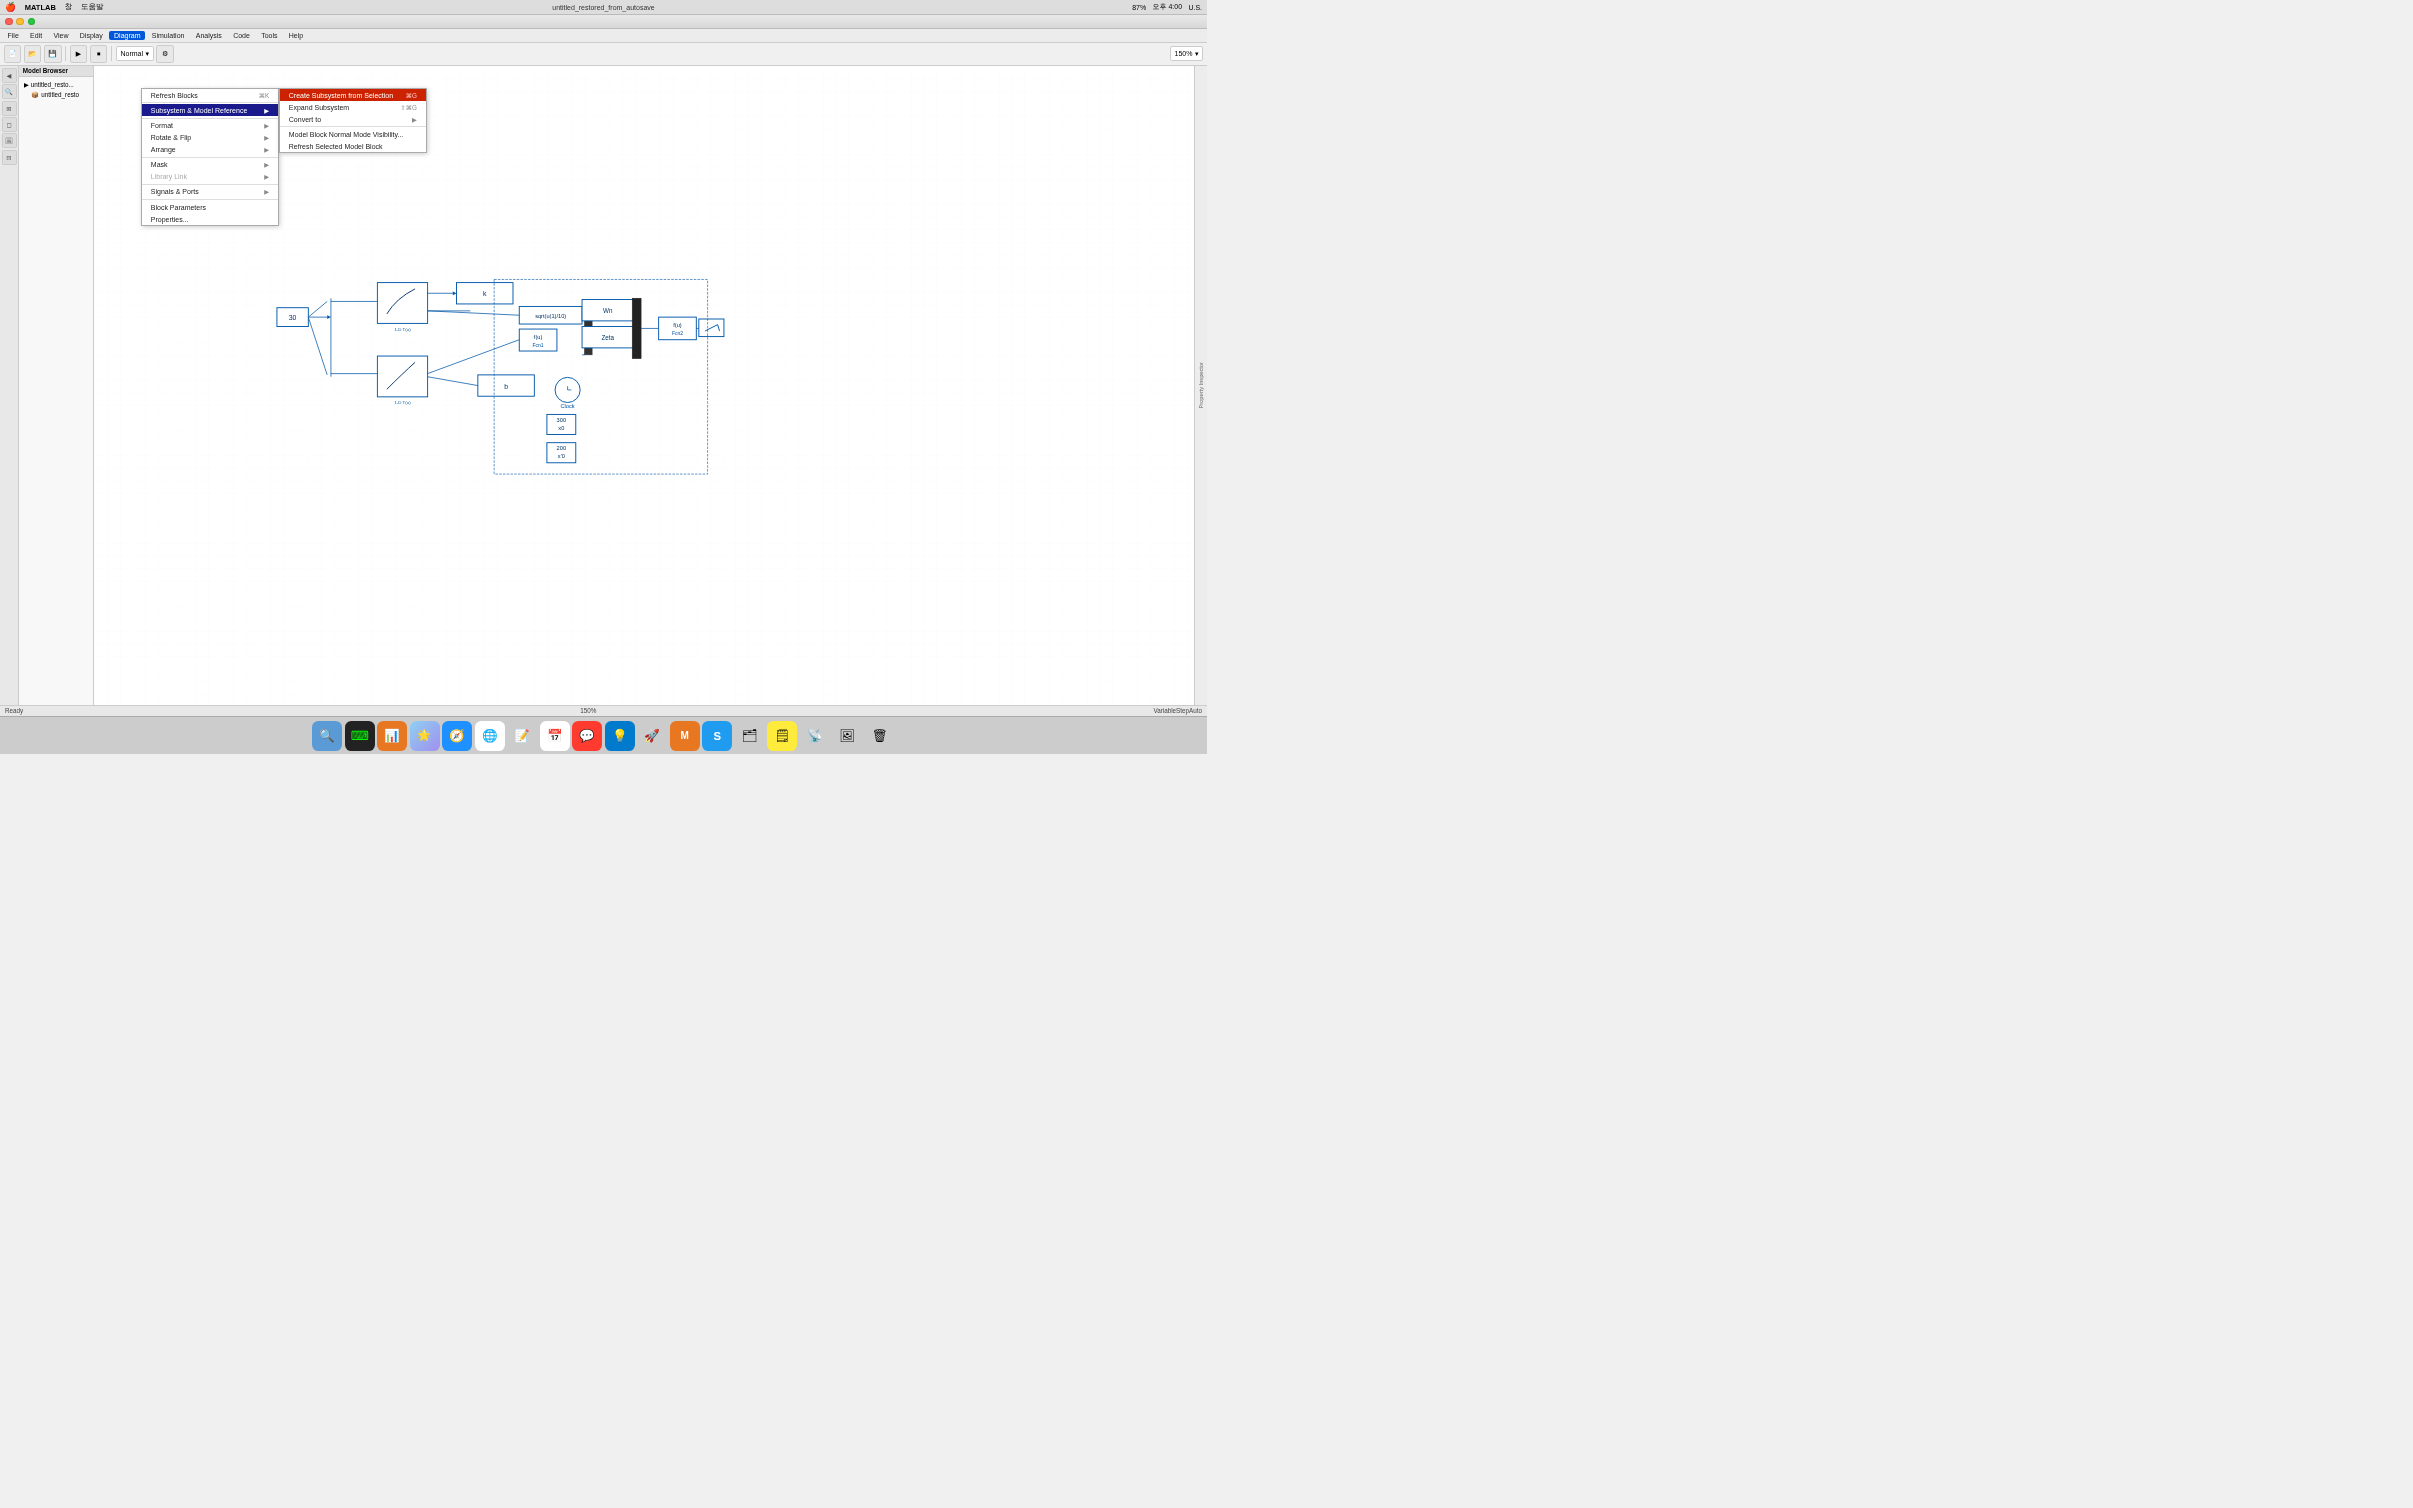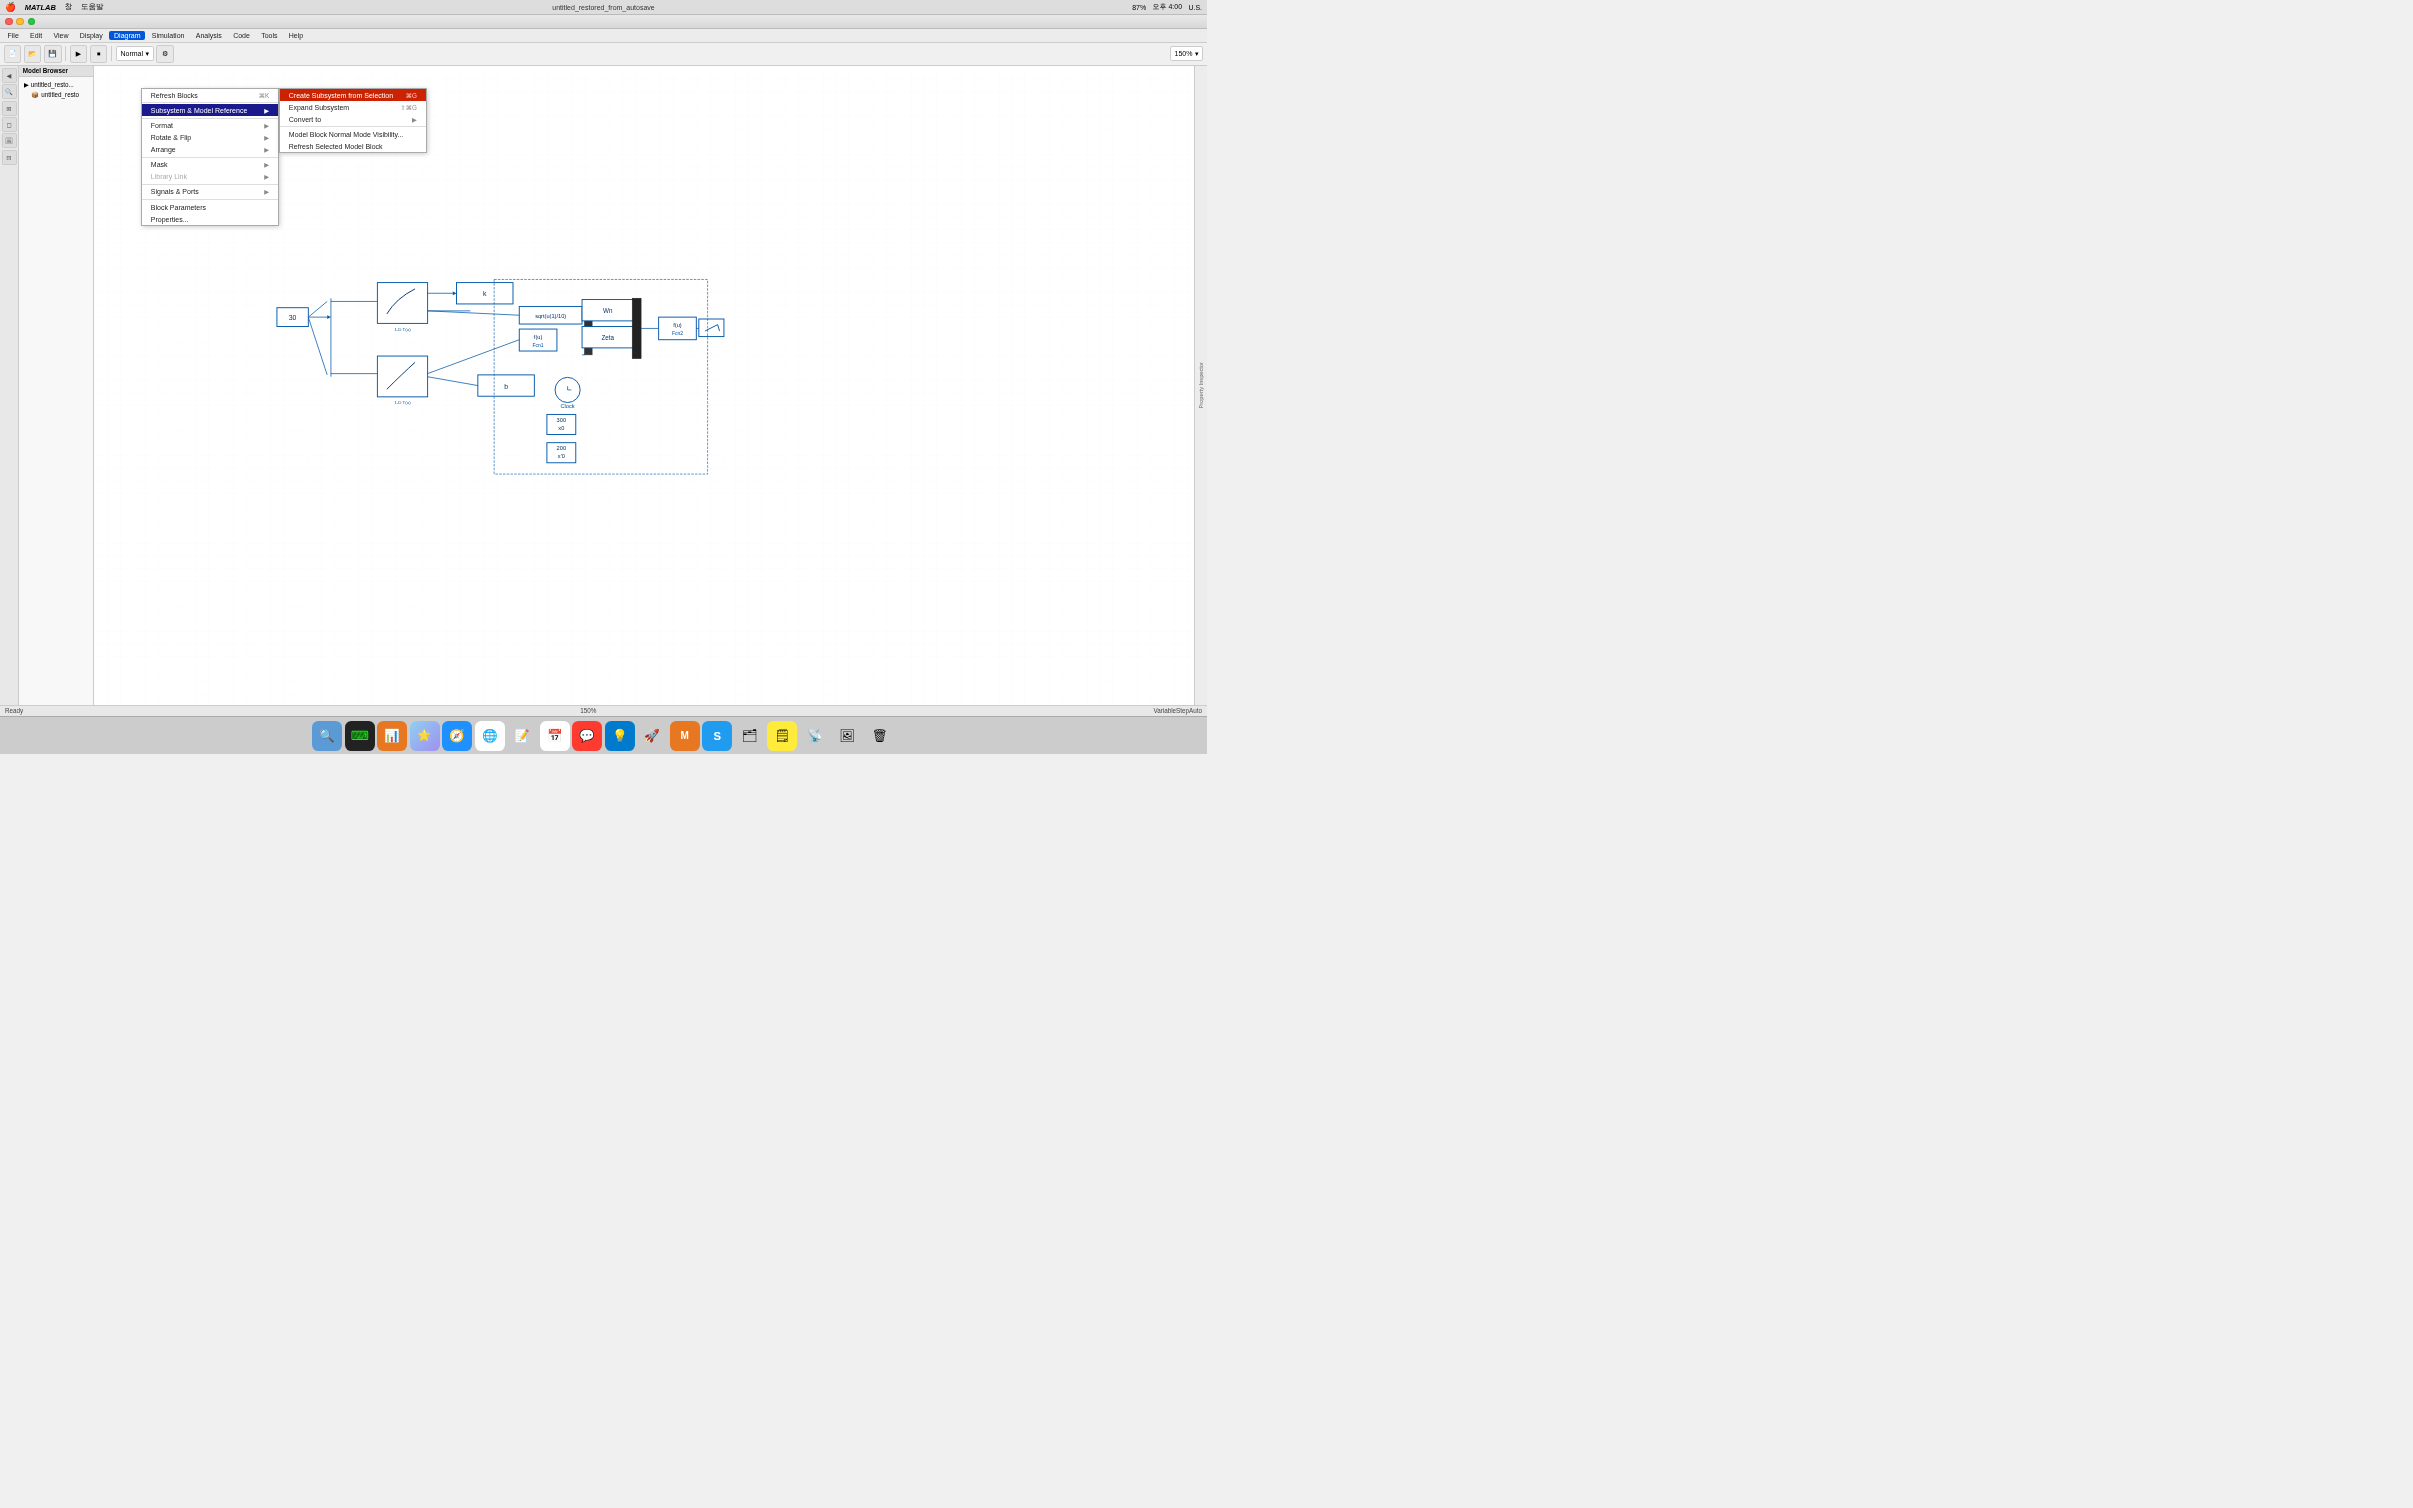--- a/index.html
+++ b/index.html
@@ -33,21 +33,21 @@
       font-size: 7.5px;
       font-weight: 500;
     }
     .menubar-right {
       display: flex;
       align-items: center;
       gap: 6.3px;
       font-size: 7px;
     }
     .apple-logo { font-size: 8.8px; }
-    .app-name { font-weight: 700; font-style: italic; }
+    .app-name { font-weight: 700; }
     .menubar-title {
       position: absolute;
       left: 50%;
       transform: translateX(-50%);
       font-size: 7px;
       color: #333;
     }
 
     
     #matlab-window {

